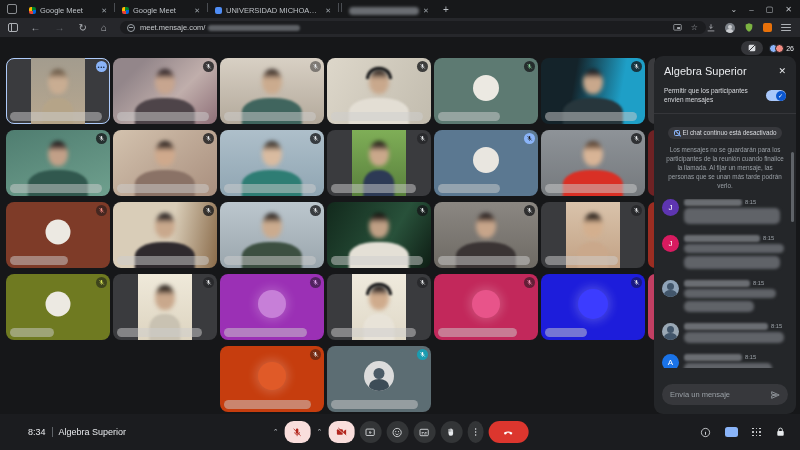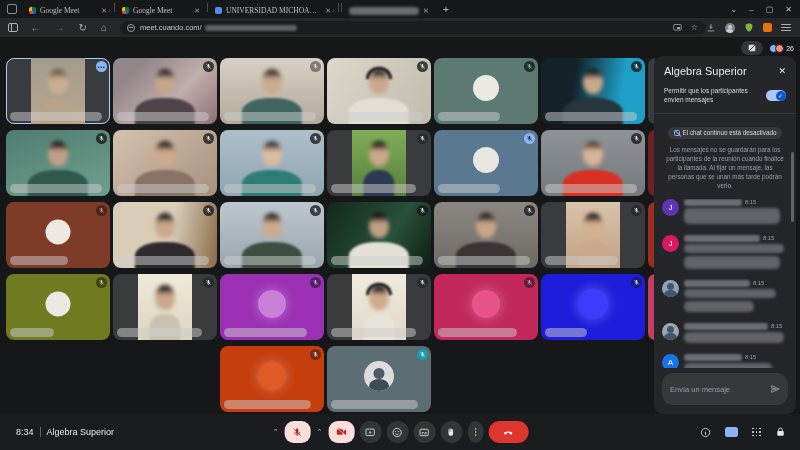--- a/index.html
+++ b/index.html
@@ -95,50 +95,50 @@
   .mav { width:17px; height:17px; border-radius:50%; flex:0 0 auto; color:#fff; font-size:8px;
     display:flex; align-items:center; justify-content:center; position:relative; overflow:hidden;}
   .mav.photo:before{content:""; position:absolute; left:5px; top:3px; width:7px; height:7px; border-radius:50%; background:#42566b;}
   .mav.photo:after{content:""; position:absolute; left:2px; top:10px; width:13px; height:9px; border-radius:50%; background:#42566b;}
   .mc { flex:1; min-width:0; }
   .mname { display:flex; align-items:center; gap:3px; margin-bottom:2.5px; }
   .npill { height:6.5px; border-radius:3px; background:#6a6d72; filter:blur(1.3px); }
   .mtime { font-size:5.8px; color:#9aa0a6; flex:0 0 auto; }
   .bpill { border-radius:5px; background:#606368; filter:blur(1.6px); margin-bottom:3px; }
   #chat-scroll { position:absolute; right:2px; top:96px; width:3px; height:70px; border-radius:2px; background:#5f6368; }
-  #chat-input-row { position:absolute; left:8px; right:8px; bottom:9px; height:32px; background:#37383c;
+  #chat-input-row { position:absolute; left:8px; right:8px; bottom:9px; height:21px; background:#37383c;
     border-radius:11px; display:flex; align-items:center; padding:4px 8px; }
   #chat-input { flex:1; background:transparent; border:none; outline:none; color:#e8eaed; font-size:7.5px;
     font-family:"Liberation Sans",sans-serif; min-width:0;}
   #chat-input::placeholder { color:#9aa0a6; }
   #send svg { display:block; }
 
   
   #footer { position:absolute; left:0; bottom:0; width:800px; height:36px; background:#1b1c1f;
     display:flex; align-items:center; }
-  #foot-left { display:flex; align-items:center; gap:6px; color:#e8eaed; font-size:9px; padding-left:16px; }
+  #foot-left { display:flex; align-items:center; gap:6px; color:#e8eaed; font-size:9px; padding-left:28px; }
   #foot-left .sep { width:1px; height:10px; background:#5f6368; }
   #controls { position:absolute; left:50%; transform:translateX(-50%); display:flex; align-items:center; gap:5px; }
   .caret { color:#bdc1c6; font-size:7px; padding:0 1px; }
   .cbtn { width:22px; height:22px; border-radius:50%; background:#333537; display:flex; align-items:center; justify-content:center; }
   .cbtn.warn { width:26px; border-radius:9px; background:#f9dedc; }
   .cbtn.end { width:40px; border-radius:12px; background:#dc362e; }
   #foot-right { position:absolute; right:14px; display:flex; align-items:center; gap:14px; }
   .chatbub { width:13px; height:10px; border-radius:2.5px; background:#8ab4f8; position:relative; }
   .chatbub:after { content:""; position:absolute; left:2px; bottom:-3px; border:3px solid transparent; border-top-color:#8ab4f8; }
   .dots9 { width:9px; height:9px; display:grid; grid-template-columns:repeat(3,1fr); gap:1.6px; }
   .dots9 i { width:1.8px; height:1.8px; border-radius:50%; background:#e8eaed; }
 </style>
 </head>
 <body>
 <div id="stage">
 
   <div id="tabstrip">
     <div class="tsq"></div>
-    <div id="tabs-holder" style="display:flex;align-items:flex-start;font-family:Liberation Serif, serif;">
+    <div id="tabs-holder" style="display:flex;align-items:flex-start;">
         <div class="tab">
           <span class="fav meet"></span>
           <span class="lbl">Google Meet</span>
           <span class="x">✕</span>
         </div>
         <div class="tabdiv"></div>
         <div class="tab">
           <span class="fav meet"></span>
           <span class="lbl">Google Meet</span>
           <span class="x">✕</span>
@@ -166,21 +166,21 @@
   </div>
 
   <div id="toolbar">
     <div id="panelico"></div>
     <span class="tbico">←</span>
     <span class="tbico dim">→</span>
     <span class="tbico">↻</span>
     <span class="tbico">⌂</span>
     <div id="omnibox">
       <span class="tune"></span>
-      <span>meet.cuando.com/</span>
+      <span>meet.mensaje.com/</span>
       <span class="urlblur"></span>
       <div id="omni-right">
         <svg width="9" height="9" viewBox="0 0 24 24">
             <rect x="2" y="4" width="20" height="15" rx="2" fill="none" stroke="#aeb1b6" stroke-width="2"></rect>
             <rect x="11" y="11" width="8" height="5" fill="#aeb1b6"></rect>
           </svg>
         <span>☆</span>
       </div>
     </div>
     <div id="tb-right">

